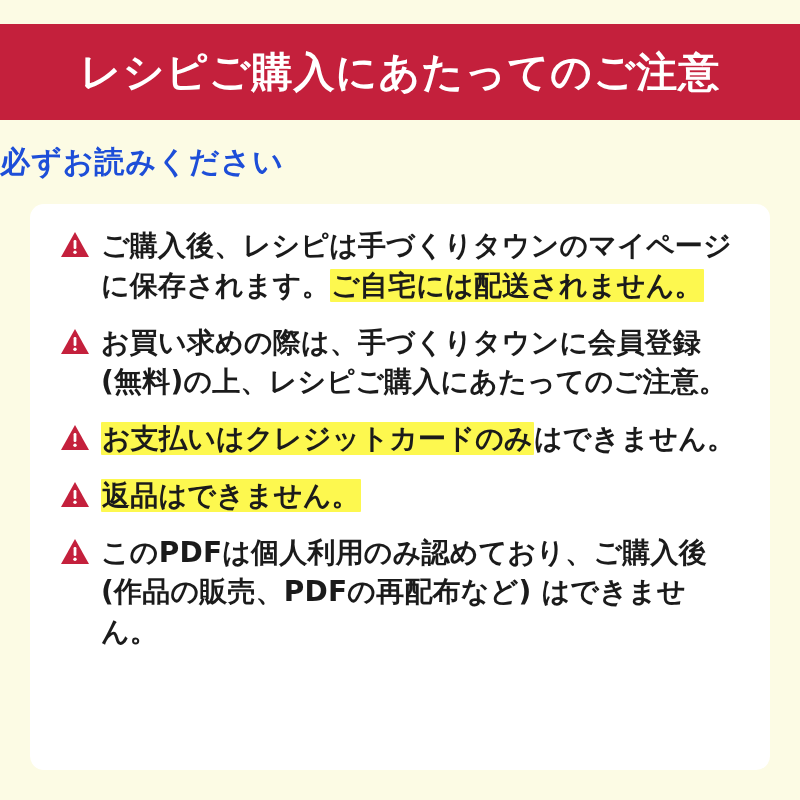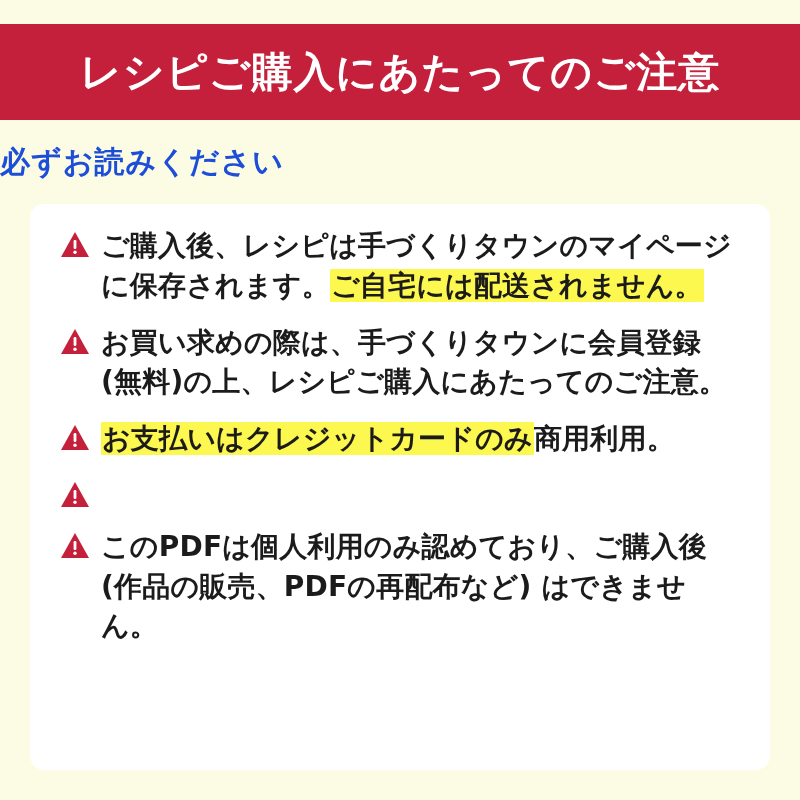--- a/index.html
+++ b/index.html
@@ -119,28 +119,29 @@
               <circle cx="15" cy="22.3" r="1.7" fill="#ffffff"></circle>
             </svg></span>
           <div class="notice-text"><span>お買い求めの際は、手づくりタウンに会員登録(無料)の上、レシピご購入にあたってのご注意。</span></div>
         </div>
         <div class="notice-item">
           <span class="warn-icon"><svg viewBox="0 0 30 30" width="30" height="30">
               <path d="M15 2 L29 27 L1 27 Z" fill="#c4203c"></path>
               <rect x="13.6" y="10" width="2.8" height="9" rx="1.2" fill="#ffffff"></rect>
               <circle cx="15" cy="22.3" r="1.7" fill="#ffffff"></circle>
             </svg></span>
-          <div class="notice-text"><span class="hl">お支払いはクレジットカードのみ</span><span>商用利用。</span></div>
+          <div class="notice-text"><span class="hl">お支払いはクレジットカードのみ</span><span>はできません。</span></div>
         </div>
         <div class="notice-item">
           <span class="warn-icon"><svg viewBox="0 0 30 30" width="30" height="30">
               <path d="M15 2 L29 27 L1 27 Z" fill="#c4203c"></path>
               <rect x="13.6" y="10" width="2.8" height="9" rx="1.2" fill="#ffffff"></rect>
               <circle cx="15" cy="22.3" r="1.7" fill="#ffffff"></circle>
             </svg></span>
+          <div class="notice-text"><span class="hl">返品はできません。</span></div>
         </div>
         <div class="notice-item">
           <span class="warn-icon"><svg viewBox="0 0 30 30" width="30" height="30">
               <path d="M15 2 L29 27 L1 27 Z" fill="#c4203c"></path>
               <rect x="13.6" y="10" width="2.8" height="9" rx="1.2" fill="#ffffff"></rect>
               <circle cx="15" cy="22.3" r="1.7" fill="#ffffff"></circle>
             </svg></span>
           <div class="notice-text"><span>このPDFは個人利用のみ認めており、ご購入後(作品の販売、PDFの再配布など) はできません。</span></div>
         </div>
       </div>

